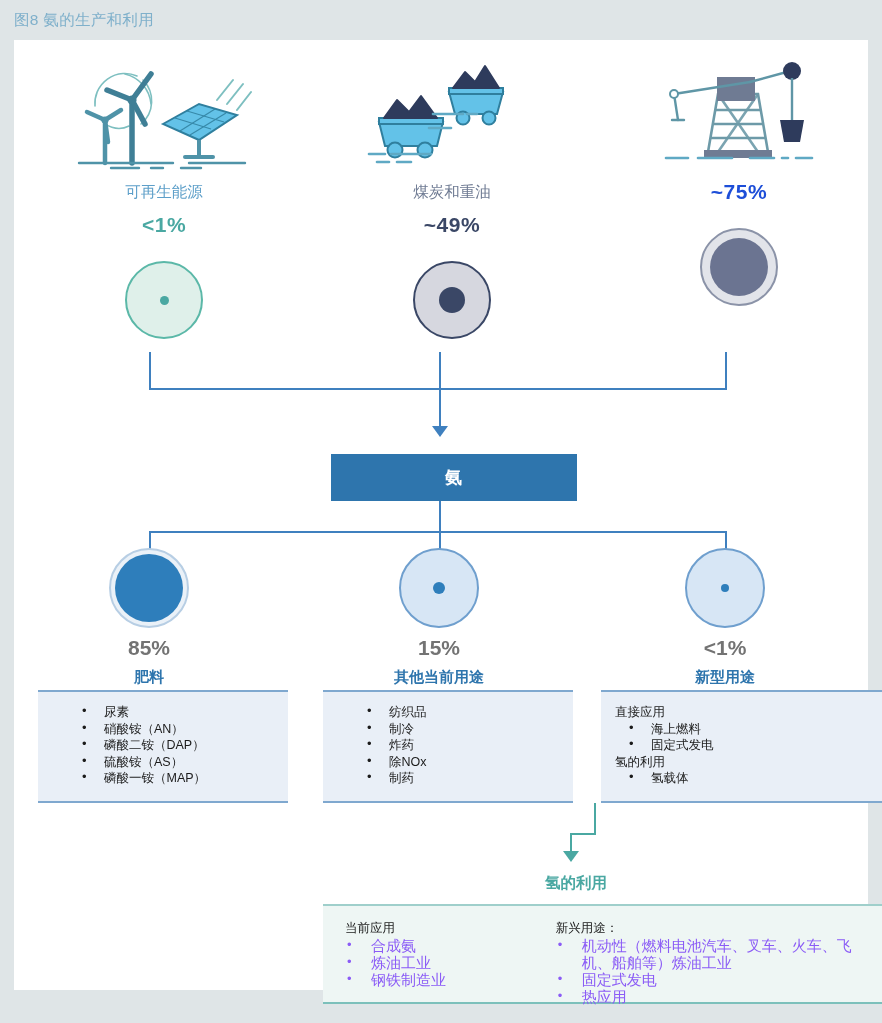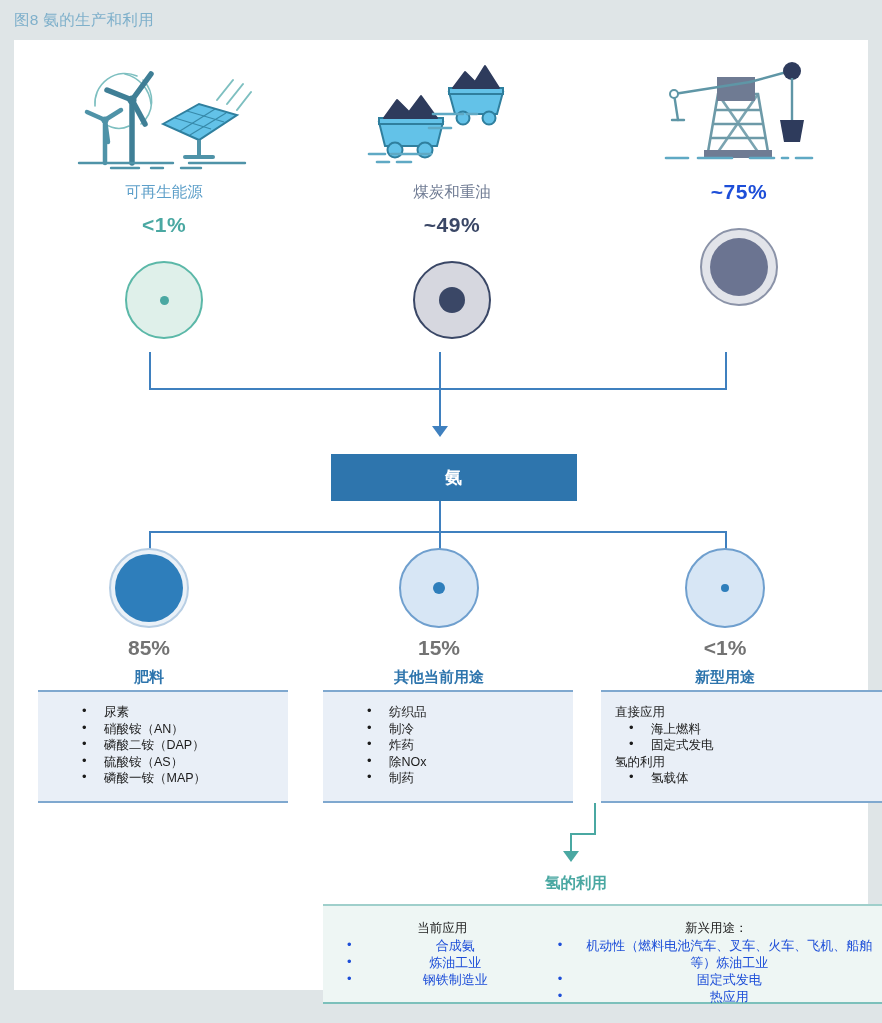--- a/index.html
+++ b/index.html
@@ -81,21 +81,21 @@
     position:absolute;box-sizing:border-box;
     background:#eef6f4;
     border-top:2px solid #9fcfcb;
     border-bottom:2px solid #7cc0bb;
     display:flex;
   }
   .h2-box .col{padding:14px 6px 12px 22px;}
   .h2-box .hdr{font-size:12.5px;color:#1b1b1b;line-height:17px;}
   .h2-box ul{margin:0;padding:0;list-style:none;}
   .h2-box li{
-    font-size:13px;color:#1d4ed8;line-height:17px;
+    font-size:15px;color:#8b5cf6;line-height:17px;
     position:relative;padding-left:26px;
   }
   .h2-box li::before{content:"•";position:absolute;left:2px;top:-1px;font-size:13px;}
 </style>
 </head>
 <body>
 
 <div class="figure-title">图8 氨的生产和利用</div>
 
 <div class="canvas">
@@ -318,21 +318,21 @@
     </ul>
   </div>
 
   <div class="line vline teal" style="left:580px;top:763px;height:32px;"></div>
   <div class="line hline teal" style="left:556px;top:793px;width:26px;height:2px;"></div>
   <div class="line vline teal" style="left:556px;top:793px;height:20px;"></div>
   <div class="arrow-down teal" style="left:549px;top:811px;"></div>
 
   <div class="h2-title" style="left:531px;top:833px;">氢的利用</div>
 
-  <div class="h2-box" style="left:309px;top:864px;width:560px;height:100px;text-align:center;">
+  <div class="h2-box" style="left:309px;top:864px;width:560px;height:100px;">
     <div class="col" style="width:200px;">
       <div class="hdr">当前应用</div>
       <ul>
         <li>合成氨</li>
         <li>炼油工业</li>
         <li>钢铁制造业</li>
       </ul>
     </div>
     <div class="col" style="width:330px;padding-left:10px;">
       <div class="hdr">新兴用途：</div>

